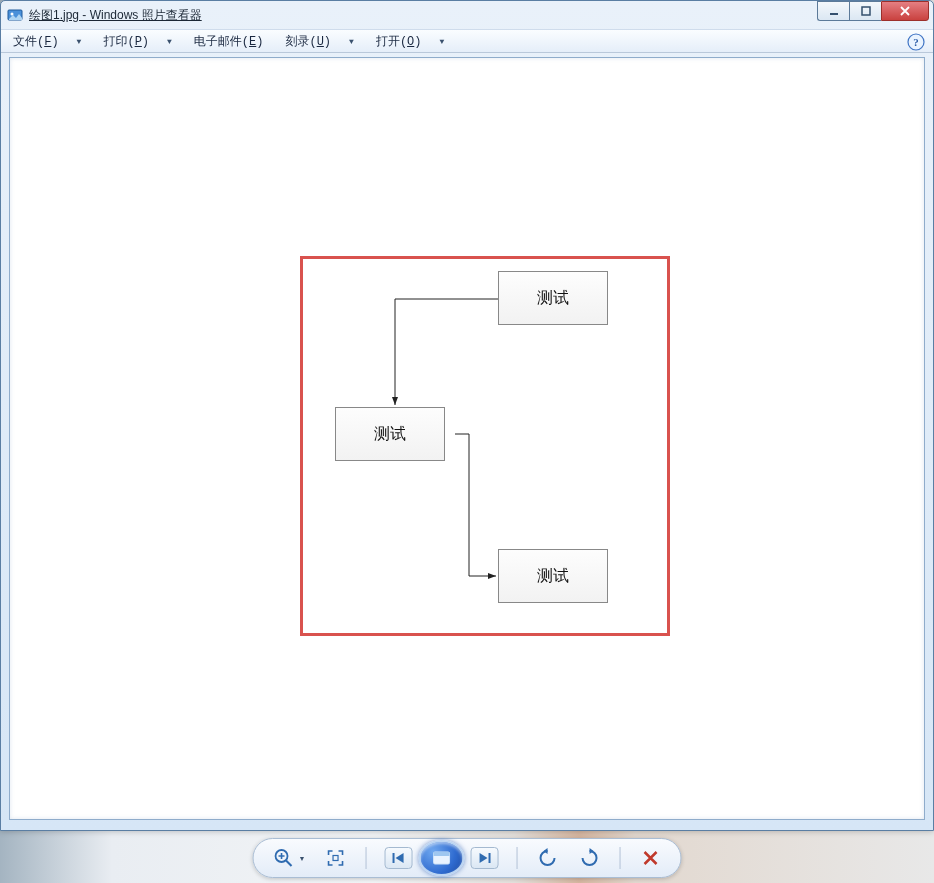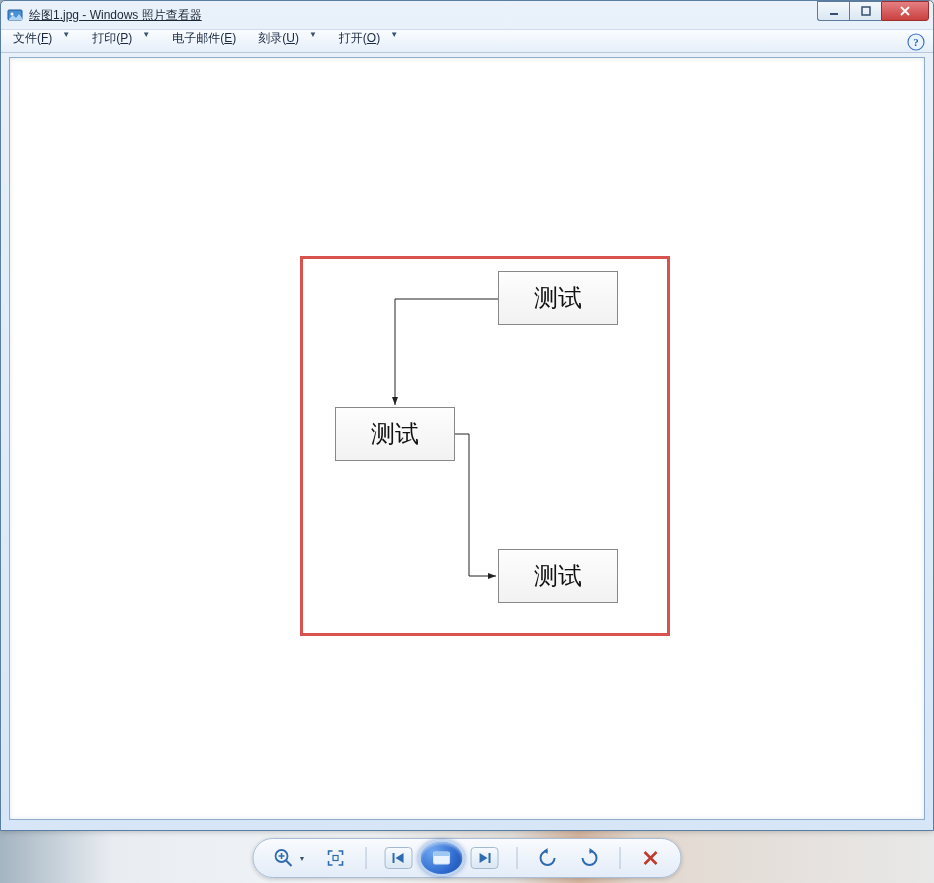--- a/index.html
+++ b/index.html
@@ -22,33 +22,33 @@
   .app-icon { width:16px; height:16px; margin-right:6px; display:flex; align-items:center; justify-content:center; }
   .title-text { font-size:12px; color:#1b2735; white-space:nowrap; }
   .win-controls { position:absolute; right:4px; top:0; display:flex; gap:0; }
   .win-btn { width:32px; height:20px; border:1px solid #5c7a99; background:linear-gradient(#f4f8fc,#dbe7f3); display:flex; align-items:center; justify-content:center; font-family:Segoe UI Symbol,sans-serif; font-size:10px; color:#35506e; }
   .win-btn.min{ border-radius:0 0 0 3px; border-right:none;}
   .win-btn.max{ border-right:none;}
   .win-btn.close{ width:48px; border-radius:0 0 3px 0; background:linear-gradient(#e57f82,#c9413f); color:#fff; border-color:#9c2f2b;}
   .win-btn svg{display:block;}
   
   .menubar { height:24px; background:linear-gradient(#fafdff,#e5eef9); border-top:1px solid #cfdcec; border-bottom:1px solid #b9c8da; display:flex; align-items:center; padding:0 8px; gap:14px; color:#1a2840; position:relative;}
-  .menu-item { display:flex; gap:9px; cursor:default; height:100%; padding:0 4px;}
+  .menu-item { display:flex; align-items:center; gap:17px; cursor:default; height:100%; padding:0 4px;font-family:Liberation Mono, monospace;}
   .menu-item .ul{text-decoration:underline;}
   .drop { font-size:8px; color:#3a516e; margin-left:1px;}
   .help-icon { position:absolute; right:8px; top:3px; width:18px; height:18px;}
   
   .content {
     position:absolute; left:8px; top:56px; right:8px; bottom:10px;
     background:#fff; border:1px solid #8faccb;
     box-shadow:inset 0 0 4px rgba(120,150,190,.25);
   }
   
   .diagram-border { position:absolute; left:290px; top:198px; width:370px; height:380px; border:3px solid #d9524e; background:#fff;}
-  .box { position:absolute; width:120px; height:54px; background:linear-gradient(#fdfdfd,#f2f2f2); border:1px solid #888; display:flex; align-items:center; justify-content:center; font-size:24px; font-family:"SimSun","宋体",serif; color:#111;}
+  .box { position:absolute; width:110px; height:54px; background:linear-gradient(#fdfdfd,#f2f2f2); border:1px solid #888; display:flex; align-items:center; justify-content:center; font-size:16px; font-family:"SimSun","宋体",serif; color:#111;}
   
   .bottom-toolbar {
     position:absolute; left:50%; transform:translateX(-50%); top:838px;
     display:flex; align-items:center; gap:18px;
     background:linear-gradient(#f9fbfe,#e3ecf8);
     border:1px solid #a9bdd4; border-radius:22px;
     padding:4px 18px; height:40px;
     box-shadow:0 1px 4px rgba(0,0,0,.2);
   }
   .tool-btn { display:flex; align-items:center; justify-content:center; width:24px; height:24px; cursor:default; }

